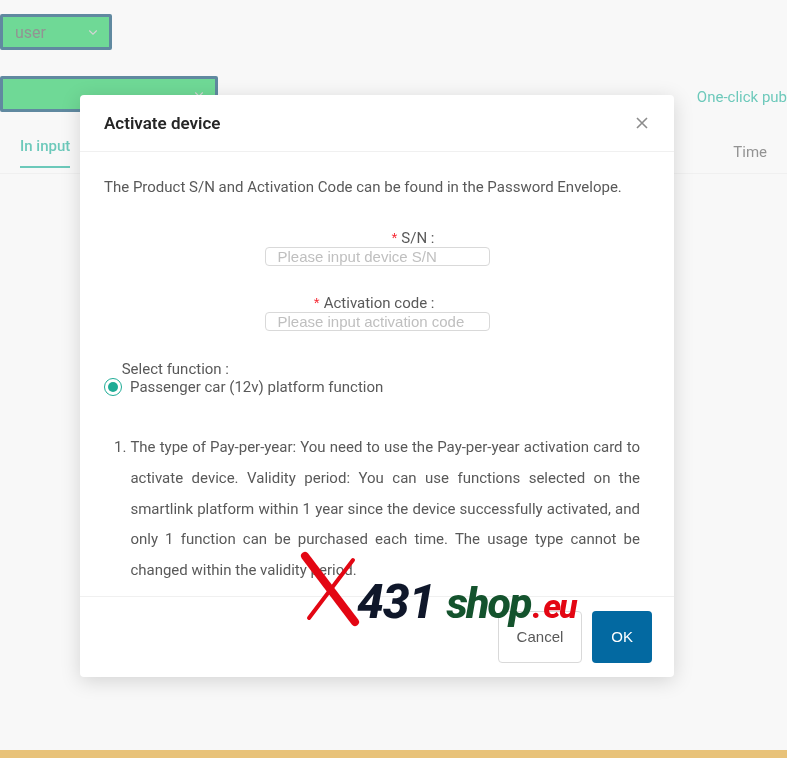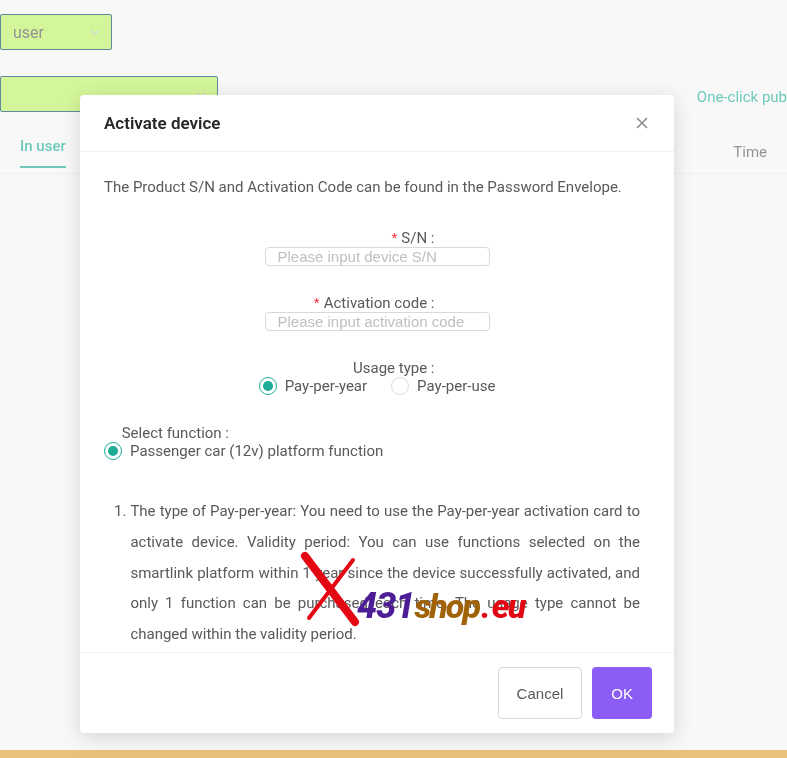--- a/index.html
+++ b/index.html
@@ -29,23 +29,23 @@
       pointer-events: none;
     }
     .bg-content {
       position: relative;
       width: 100%;
       height: 100%;
     }
     .bg-select {
       position: absolute;
       height: 36px;
-      border: 1px solid #0c4a6e;
+      border: 3px solid #0c4a6e;
       border-radius: 2px;
-      background: #bef264;
+      background: #22c55e;
       display: flex;
       align-items: center;
       padding: 0 28px 0 12px;
       color: #595959;
     }
     .bg-select-1 {
       top: 14px;
       left: 0;
       width: 112px;
     }
@@ -276,21 +276,21 @@
       align-items: center;
       justify-content: center;
       border: 1px solid transparent;
     }
     .btn-default {
       background: white;
       border-color: #d9d9d9;
       color: #595959;
     }
     .btn-primary {
-      background: #8b5cf6;
+      background: #0369a1;
       color: white;
       min-width: 54px;
     }
 
     
     .watermark {
       position: absolute;
       left: 303px;
       top: 562px;
       z-index: 20;
@@ -307,28 +307,28 @@
       width: 58px;
       height: 56px;
       margin-right: -4px;
     }
     .wm-x svg {
       position: absolute;
       top: -14px;
       left: -8px;
     }
     .wm-431 {
-      color: #4c1d95;
-      font-size: 36px;
+      color: #0f172a;
+      font-size: 48px;
       font-style: italic;
     }
     .wm-shop {
-      color: #a16207;
-      font-size: 34px;
-      margin-left: 0;
+      color: #14532d;
+      font-size: 43px;
+      margin-left: 12px;
       letter-spacing: -2px;
     }
     .wm-dot {
       color: #e30613;
       font-size: 34px;
       margin: 0 2px;
     }
     .wm-eu {
       color: #e30613;
       font-size: 34px;
@@ -349,21 +349,21 @@
   </div>
   <div class="bg-select bg-select-2">
     <span class="chevron-down">
       <svg viewBox="0 0 16 16">
           <path d="M3 6l5 5 5-5" stroke="#bfbfbf" stroke-width="1.5" fill="none"></path>
         </svg>
     </span>
   </div>
   <a class="bg-link">One-click pub</a>
   <div class="bg-tabs">
-    <span class="bg-tab-active">In user</span>
+    <span class="bg-tab-active">In input</span>
     <span class="bg-tab-right">Time</span>
   </div>
   <div class="bg-bottom-bar"></div>
 </div>
 <div class="bg-overlay"></div>
 
 <div class="modal-backdrop">
   <div class="modal">
     <div class="modal-header">
       <div class="modal-title">Activate device</div>
@@ -384,33 +384,20 @@
         <input class="form-input" type="text" placeholder="Please input device S/N" style="">
       </div>
 
       <div class="form-row">
         <label class="form-label">
           <span class="required">*</span><span>Activation code :</span>
         </label>
         <input class="form-input" type="text" placeholder="Please input activation code" style="">
       </div>
 
-      <div class="form-row">
-        <label class="form-label">Usage type :</label>
-        <div class="radio-group">
-          <div class="radio-item">
-            <span class="radio-circle checked"></span>
-            <span>Pay-per-year</span>
-          </div>
-          <div class="radio-item">
-            <span class="radio-circle"></span>
-            <span>Pay-per-use</span>
-          </div>
-        </div>
-      </div>
 
       <div class="form-row form-row-top">
         <label class="form-label">Select function :</label>
         <div class="radio-group vertical">
           <div class="radio-item">
             <span class="radio-circle checked"></span>
             <span>Passenger car (12v) platform function</span>
           </div>
         </div>
       </div>

